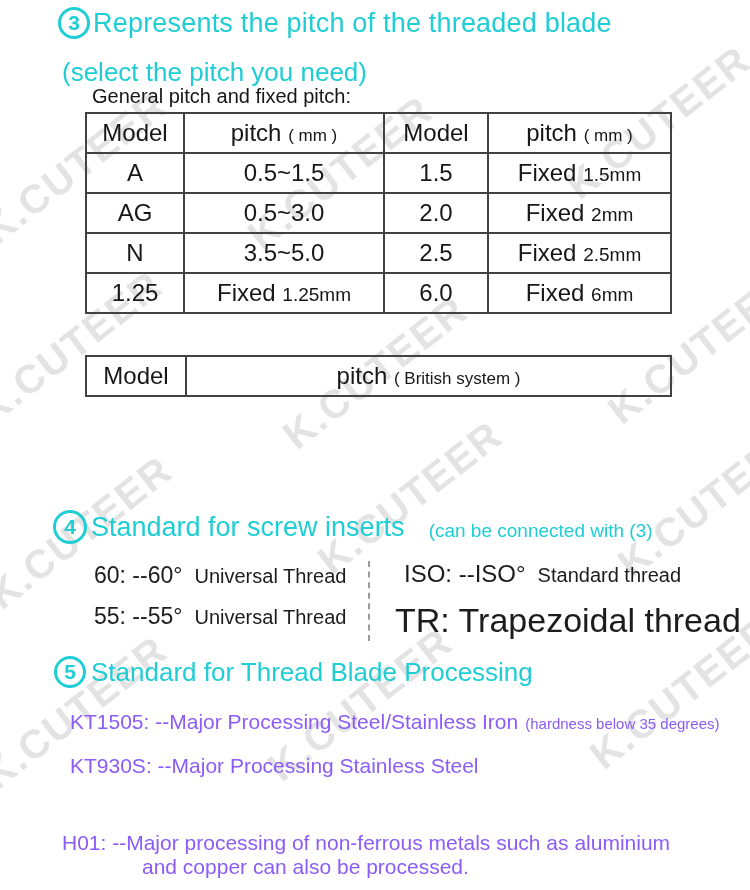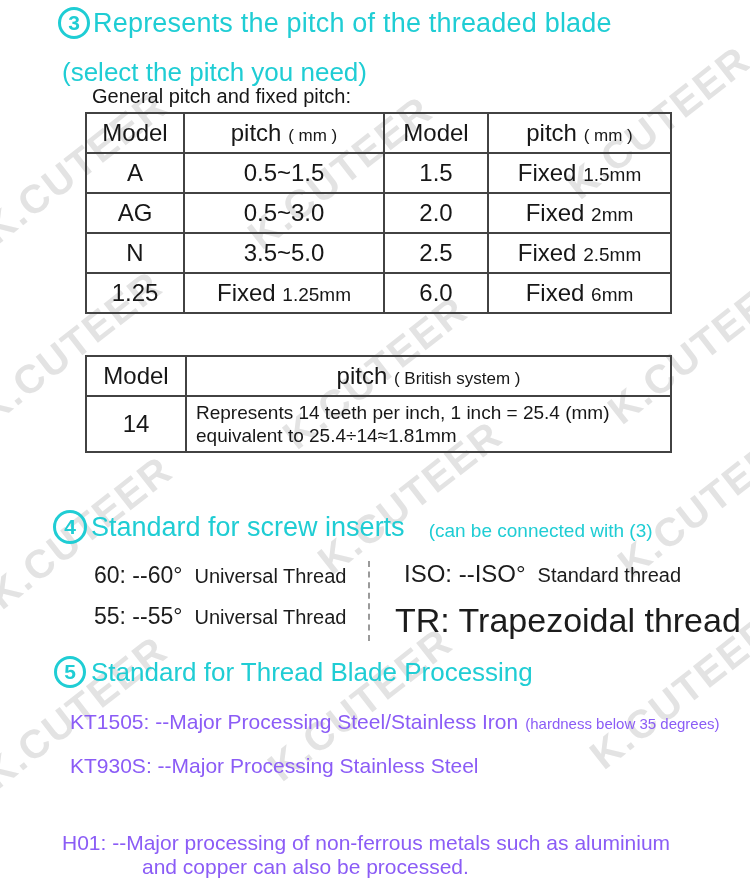--- a/index.html
+++ b/index.html
@@ -128,27 +128,20 @@
     <table class="t2 abs" style="left:85px;top:355px;">
       <colgroup>
           <col style="width:100px">
           <col style="width:485px">
         </colgroup>
       <tbody>
           <tr>
         <th>Model</th>
         <th><span>pitch</span> <span class="hsub">( British system )</span></th>
       </tr>
-      <tr>
-        <td class="mcell">14</td>
-        <td class="dcell">
-          <div>Represents 14 teeth per inch, 1 inch = 25.4 (mm)</div>
-              <div>equivalent to 25.4÷14≈1.81mm</div>
-        </td>
-      </tr>
     </tbody>
       </table>
 
     <div class="abs s4-head" style="left:53px;top:510px;">
       <span class="cnum" style="width:34px;height:34px;">4</span>
       <span class="cyan s4-title">Standard for screw inserts</span>
       <span class="cyan s4-note">(can be connected with (3)</span>
     </div>
 
     <div class="abs" style="left:94px;top:562px;">

